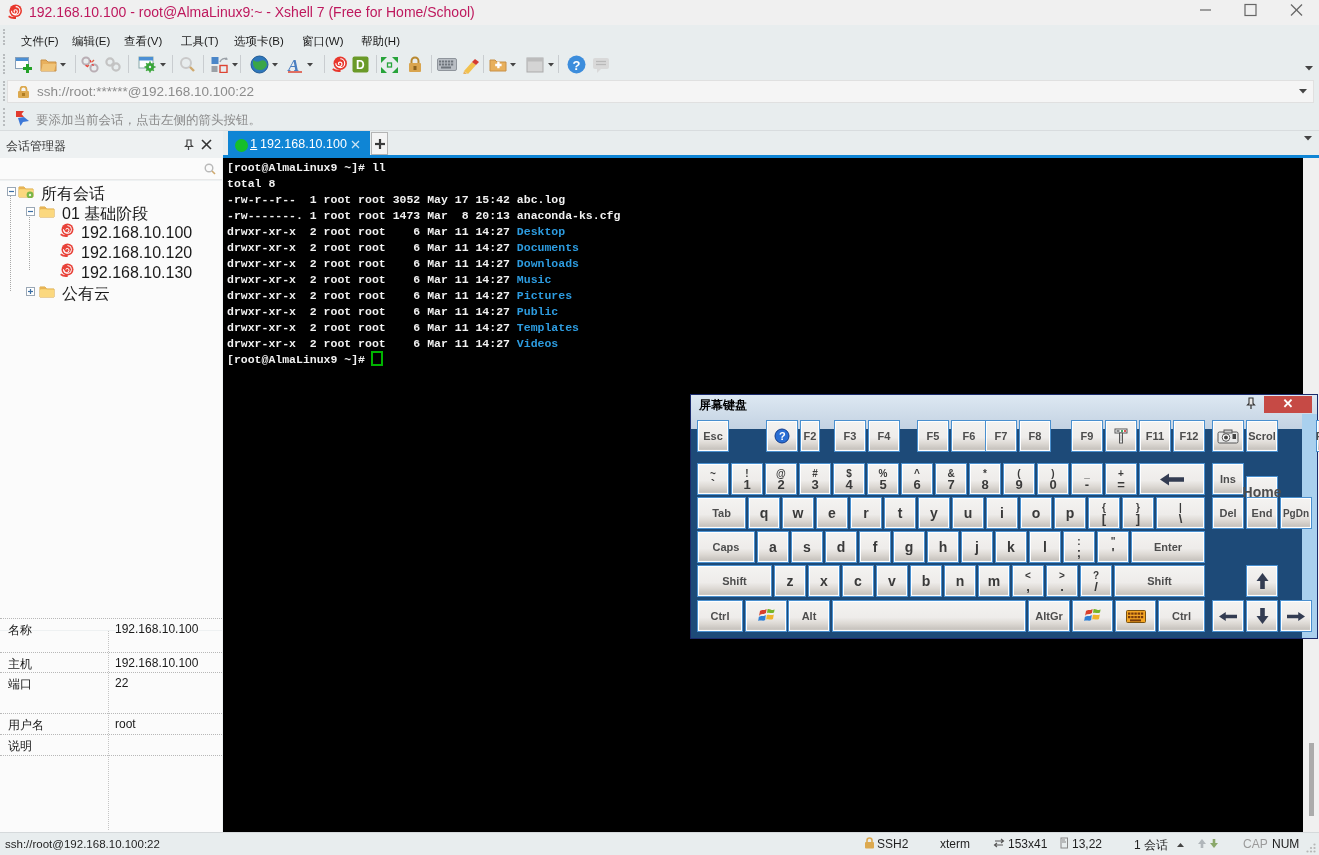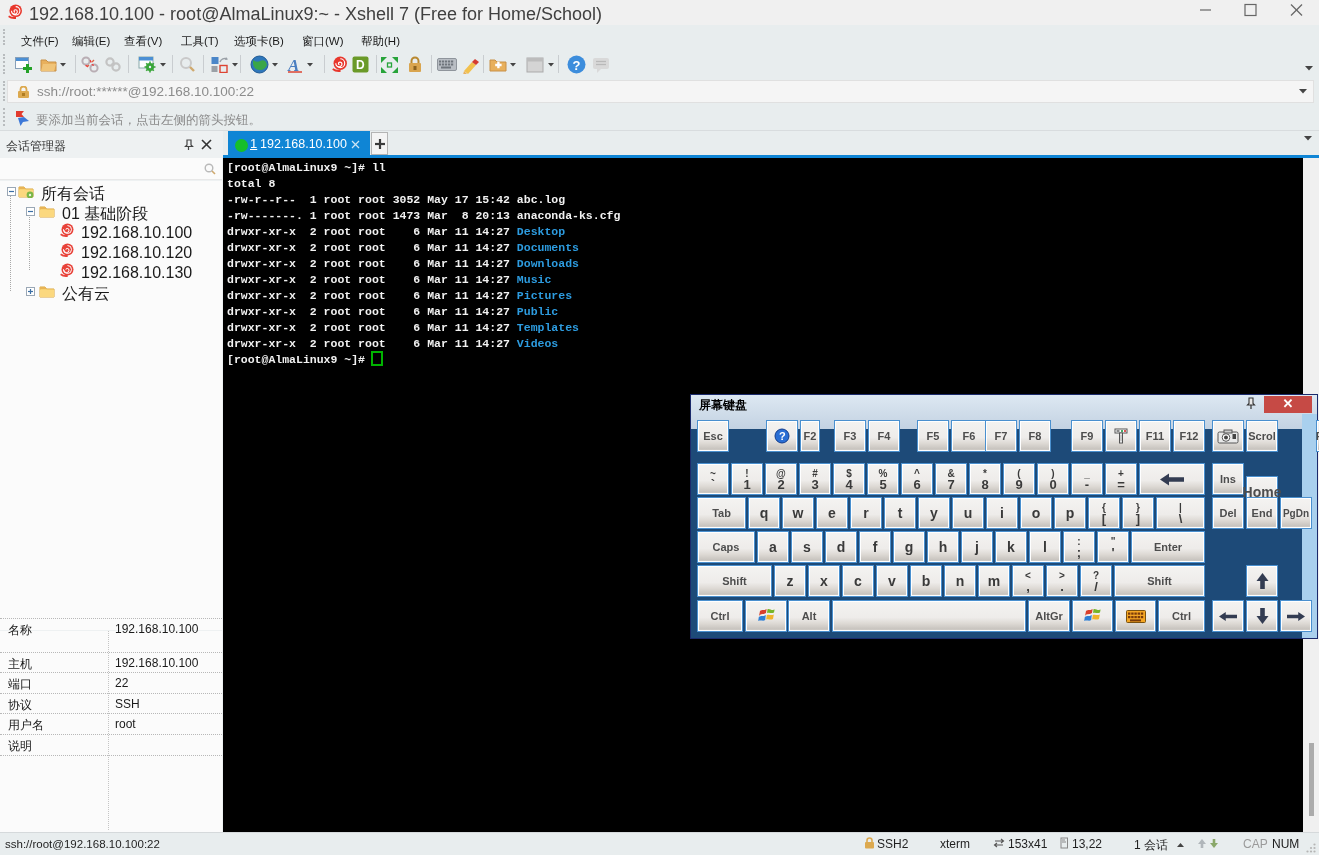--- a/index.html
+++ b/index.html
@@ -1,20 +1,20 @@
 <!DOCTYPE html>
 <html><head><meta charset="utf-8">
 <style>
 *{margin:0;padding:0;box-sizing:border-box}
 body{width:1319px;height:855px;overflow:hidden;font-family:"Liberation Sans",sans-serif}
 #root{position:absolute;top:0;left:0;width:1319px;height:855px;background:#e8edee}
 .abs{position:absolute}
 
 #titlebar{left:0;top:0;width:1319px;height:25px;background:#f0f0f0}
-#titletxt{left:29px;top:4px;font-size:18px;color:#404040}
+#titletxt{left:29px;top:4px;font-size:14px;color:#be185d}
 
 #menubar{left:0;top:25px;width:1319px;height:25px}
 .mi{position:absolute;top:34px;font-size:11.5px;color:#1a1a1a}
 
 .tdiv{position:absolute;top:55px;width:1px;height:18px;background:#c9cdd0}
 
 #addr{left:7px;top:80px;width:1307px;height:23px;background:#f5f5f5;border:1px solid #e0e0e0}
 
 #infotxt{left:36px;top:112px;font-size:12.5px;color:#8a8a8a}
 #addrtxt{position:absolute}
@@ -324,24 +324,20 @@
       <span class="pval">192.168.10.100</span>
     </div>
 <div class="prow" style="top:652px">
       <span class="plab">主机</span>
       <span class="pval">192.168.10.100</span>
     </div>
 <div class="prow" style="top:672px">
       <span class="plab">端口</span>
       <span class="pval">22</span>
     </div>
-<div class="prow" style="top:693px">
-      <span class="plab">协议</span>
-      <span class="pval">SSH</span>
-    </div>
 <div class="prow" style="top:713px">
       <span class="plab">用户名</span>
       <span class="pval">root</span>
     </div>
 <div class="prow" style="top:734px">
       <span class="plab">说明</span>
       <span class="pval"></span>
     </div>
 <div class="abs" style="left:0;top:755px;width:222px;border-top:1px dotted #b8b8b8"></div>
 <div class="abs" style="left:108px;top:631px;width:1px;height:199px;border-left:1px dotted #c5c5c5"></div>

